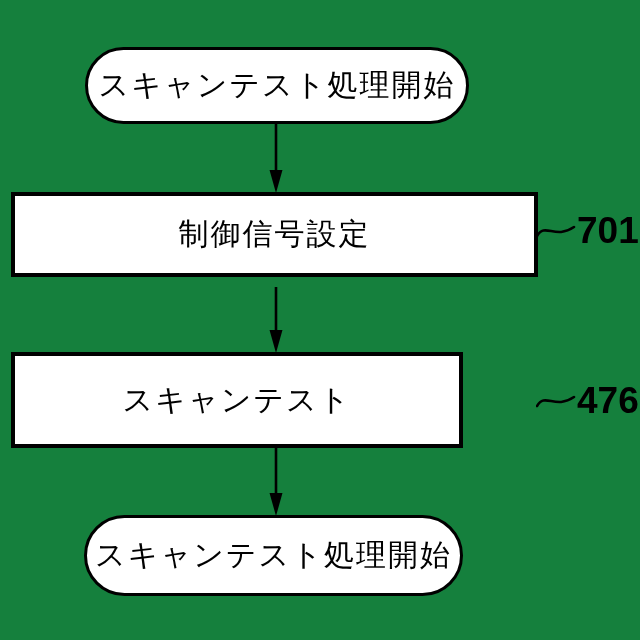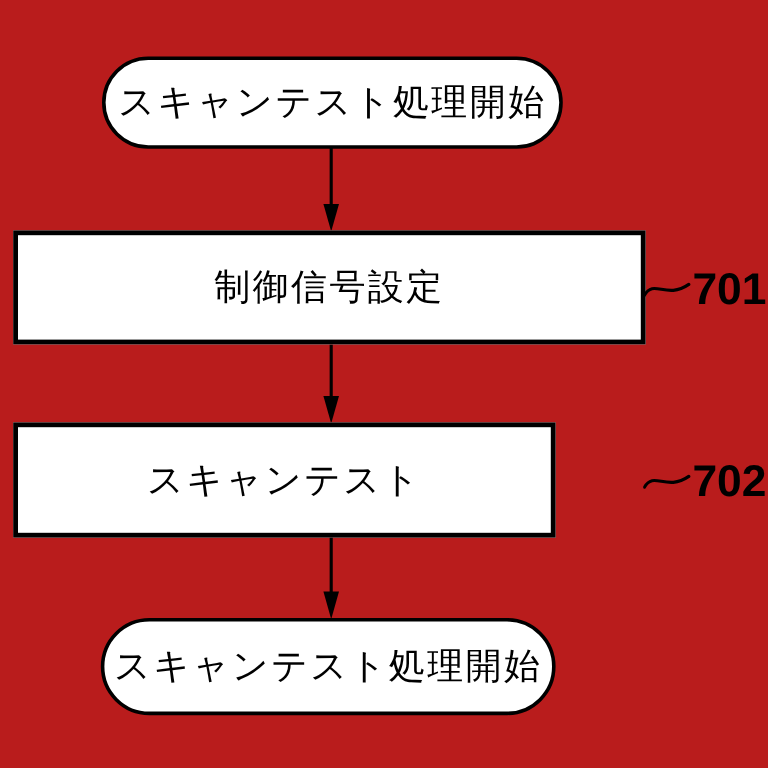--- a/index.html
+++ b/index.html
@@ -4,21 +4,21 @@
 <style>
   html, body {
     margin: 0;
     padding: 0;
     background: #ffffff;
   }
   .canvas {
     position: relative;
     width: 640px;
     height: 640px;
-    background: #b91c1c;
+    background: #15803d;
     font-family: "Liberation Sans", "DejaVu Sans", sans-serif;
     color: #000000;
     overflow: hidden;
   }
   .node {
     position: absolute;
     box-sizing: border-box;
     background: #ffffff;
     display: flex;
     align-items: center;
@@ -32,40 +32,40 @@
     white-space: nowrap;
   }
   .terminal {
     border: 3px solid #000000;
     border-radius: 42px;
   }
   .process {
     border: 4px solid #000000;
   }
   #node-start { left: 85px;  top: 47px;  width: 384px; height: 77px; }
-  #node-step1 { left: 11px;  top: 192px; width: 527px; height: 95px; }
+  #node-step1 { left: 11px;  top: 192px; width: 527px; height: 85px; }
   #node-step2 { left: 11px;  top: 352px; width: 452px; height: 96px; }
   #node-end   { left: 84px;  top: 515px; width: 379px; height: 81px; }
 
   .flow-arrow {
     position: absolute;
     left: 265px;
     width: 22px;
   }
   #arrow-1 { top: 123px; height: 70px; }
   #arrow-2 { top: 287px; height: 66px; }
   #arrow-3 { top: 448px; height: 68px; }
 
   .ref-label {
     position: absolute;
     display: flex;
     align-items: center;
     height: 40px;
   }
-  #ref-701 { left: 536px; top: 221px; }
+  #ref-701 { left: 536px; top: 211px; }
   #ref-702 { left: 536px; top: 381px; }
   .ref-tilde {
     width: 40px;
     height: 40px;
     flex: 0 0 auto;
   }
   .ref-number {
     font-size: 37px;
     font-weight: bold;
     line-height: 40px;
@@ -105,21 +105,21 @@
   </svg>
 
   <div class="node process" id="node-step2">
     <span class="node-label">スキャンテスト</span>
   </div>
 
   <div class="ref-label" id="ref-702">
     <svg class="ref-tilde" viewBox="0 0 40 40" aria-hidden="true">
       <path d="M1,25 C9,11 19,29 38,16" fill="none" stroke="#000000" stroke-width="2.6" stroke-linecap="round"></path>
     </svg>
-    <span class="ref-number">702</span>
+    <span class="ref-number">476</span>
   </div>
 
   <svg class="flow-arrow" id="arrow-3" viewBox="0 0 22 68" aria-hidden="true">
     <line x1="11" y1="0" x2="11" y2="48" stroke="#000000" stroke-width="2.6"></line>
     <polygon points="11,68 4.5,45 17.5,45" fill="#000000"></polygon>
   </svg>
 
   <div class="node terminal" id="node-end">
     <span class="node-label">スキャンテスト処理開始</span>
   </div>

